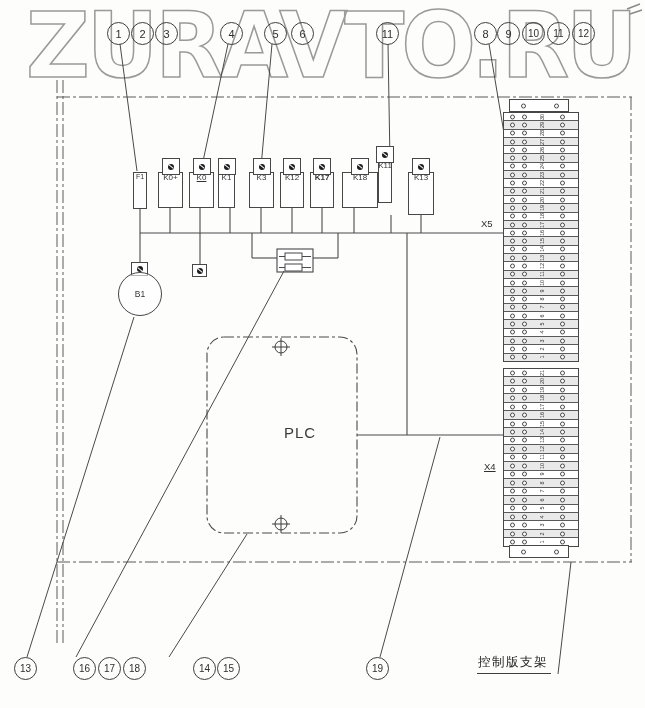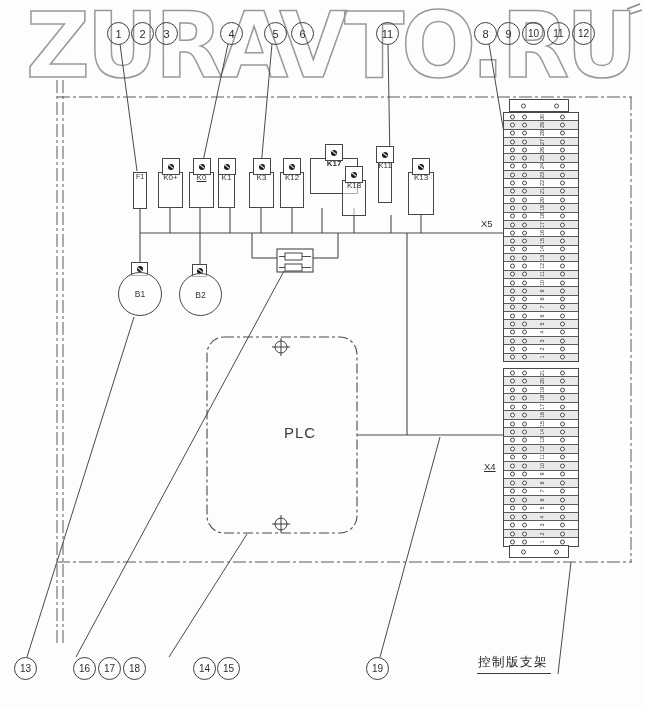--- a/index.html
+++ b/index.html
@@ -173,27 +173,27 @@
         <span class="screw-dot"></span>
       </span>
     <span>K3</span>
   </div>
   <div class="comp" style="left:280px;top:172px;width:24px;height:36px;">
     <span class="tab">
         <span class="screw-dot"></span>
       </span>
     <span>K12</span>
   </div>
-  <div class="comp" style="left:310px;top:158px;width:48px;height:36px;font-weight:bold;">
+  <div class="comp" style="left:310px;top:172px;width:24px;height:36px;font-weight:bold;">
     <span class="tab">
         <span class="screw-dot"></span>
       </span>
     <span>K17</span>
   </div>
-  <div class="comp" style="left:342px;top:180px;width:24px;height:36px;">
+  <div class="comp" style="left:342px;top:172px;width:36px;height:36px;">
     <span class="tab">
         <span class="screw-dot"></span>
       </span>
     <span>K18</span>
   </div>
   <div class="comp" style="left:378px;top:160px;width:14px;height:43px;">
     <span class="tab">
         <span class="screw-dot"></span>
       </span>
     <span>K11</span>
@@ -207,23 +207,20 @@
 
   <div class="abs" style="left:131px;top:262px;width:17px;height:14px;border:1.2px solid #474747;background:#fff;z-index:2;display:flex;align-items:center;justify-content:center;">
     <span class="screw-dot"></span>
   </div>
   <div class="motor" style="left:118px;top:272px;width:42px;height:42px;">
     <span>B1</span>
   </div>
 
   <div class="abs" style="left:192px;top:264px;width:15px;height:13px;border:1.2px solid #474747;background:#fff;z-index:2;display:flex;align-items:center;justify-content:center;">
     <span class="screw-dot"></span>
-  </div>
-  <div class="motor" style="left:179px;top:273px;width:41px;height:41px;">
-    <span>B2</span>
   </div>
 
   <div class="plc-label">PLC</div>
 
   <div class="cap" style="left:509px;top:99px;">
     <span class="tc c-l"></span>
     <span class="tc c-r"></span>
   </div>
   <div class="strip" id="x5-rows" style="left:503px;top:112px;height:248px;">
       <div class="trow">

